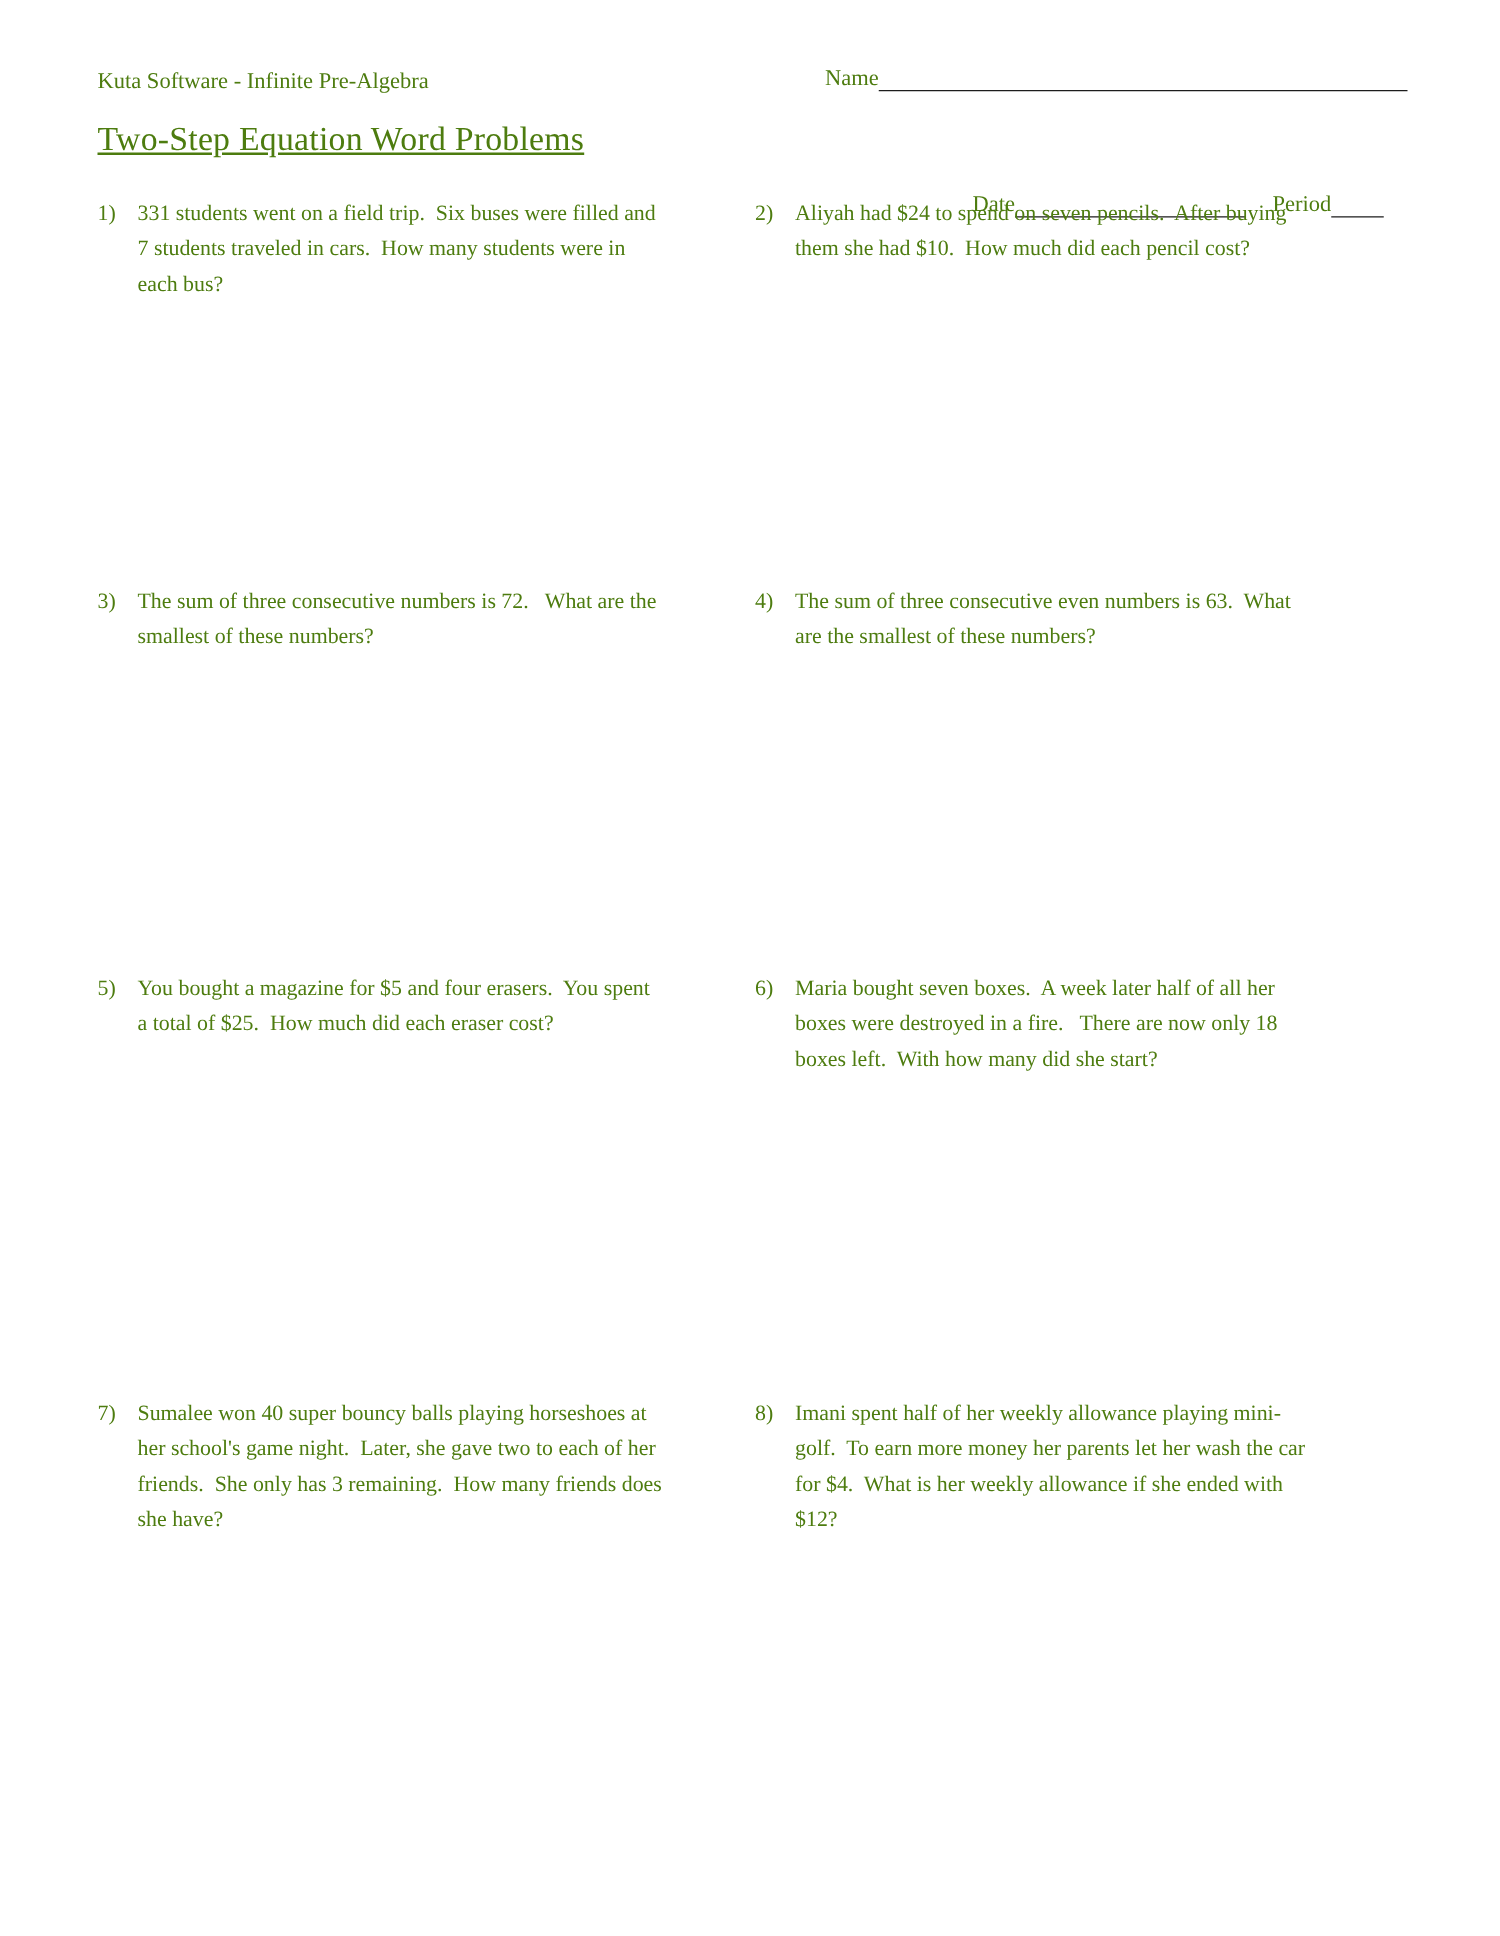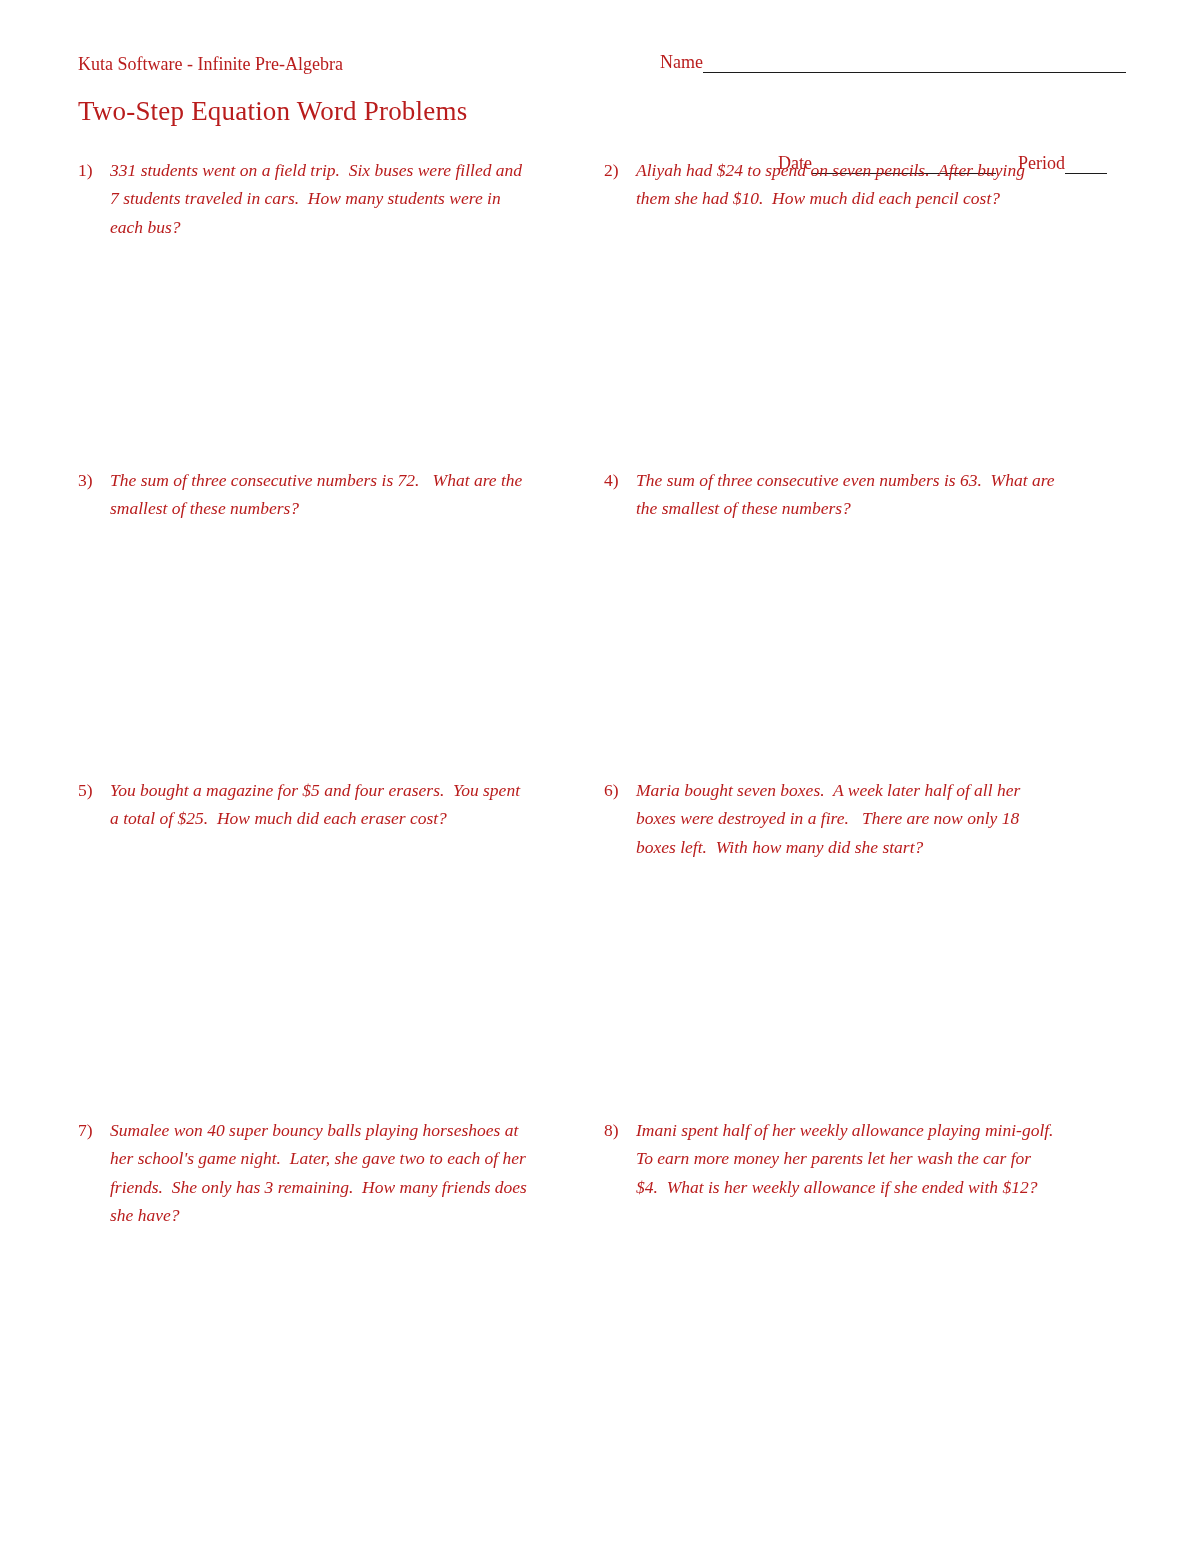--- a/index.html
+++ b/index.html
@@ -6,21 +6,21 @@
     margin: 0;
     padding: 0;
     background: #ffffff;
   }
   .page {
     position: relative;
     width: 1200px;
     height: 1349px;
     background: #ffffff;
     font-family: "Liberation Serif", "DejaVu Serif", serif;
-    color: #b91c1c;
+    color: #4d7c0f;
     overflow: hidden;
   }
   .brand {
     position: absolute;
     left: 78px;
     top: 54px;
     font-size: 18px;
   }
   .name-row {
     position: absolute;
@@ -37,20 +37,21 @@
     height: 20px;
     display: inline-block;
   }
   .name-row .blank-line { flex: 1 1 auto; }
   .doc-title {
     position: absolute;
     left: 78px;
     top: 96px;
     font-size: 27px;
     letter-spacing: 0.2px;
+    text-decoration: underline;
   }
   .date-row {
     position: absolute;
     left: 778px;
     top: 106px;
     width: 349px;
     display: flex;
     align-items: flex-end;
     font-size: 18px;
   }
@@ -64,21 +65,20 @@
     display: flex;
     font-size: 17.5px;
     line-height: 1.62;
   }
   .problem .num {
     flex: 0 0 32px;
   }
   .problem .text {
     flex: 1 1 auto;
     white-space: pre-wrap;
-    font-style: italic;
   }
   .pos-p1 { left: 78px;  top: 156px; }
   .pos-p2 { left: 604px; top: 156px; }
   .pos-p3 { left: 78px;  top: 466px; }
   .pos-p4 { left: 604px; top: 466px; }
   .pos-p5 { left: 78px;  top: 776px; }
   .pos-p6 { left: 604px; top: 776px; }
   .pos-p7 { left: 78px;  top: 1116px; }
   .pos-p8 { left: 604px; top: 1116px; }
   .footer {

